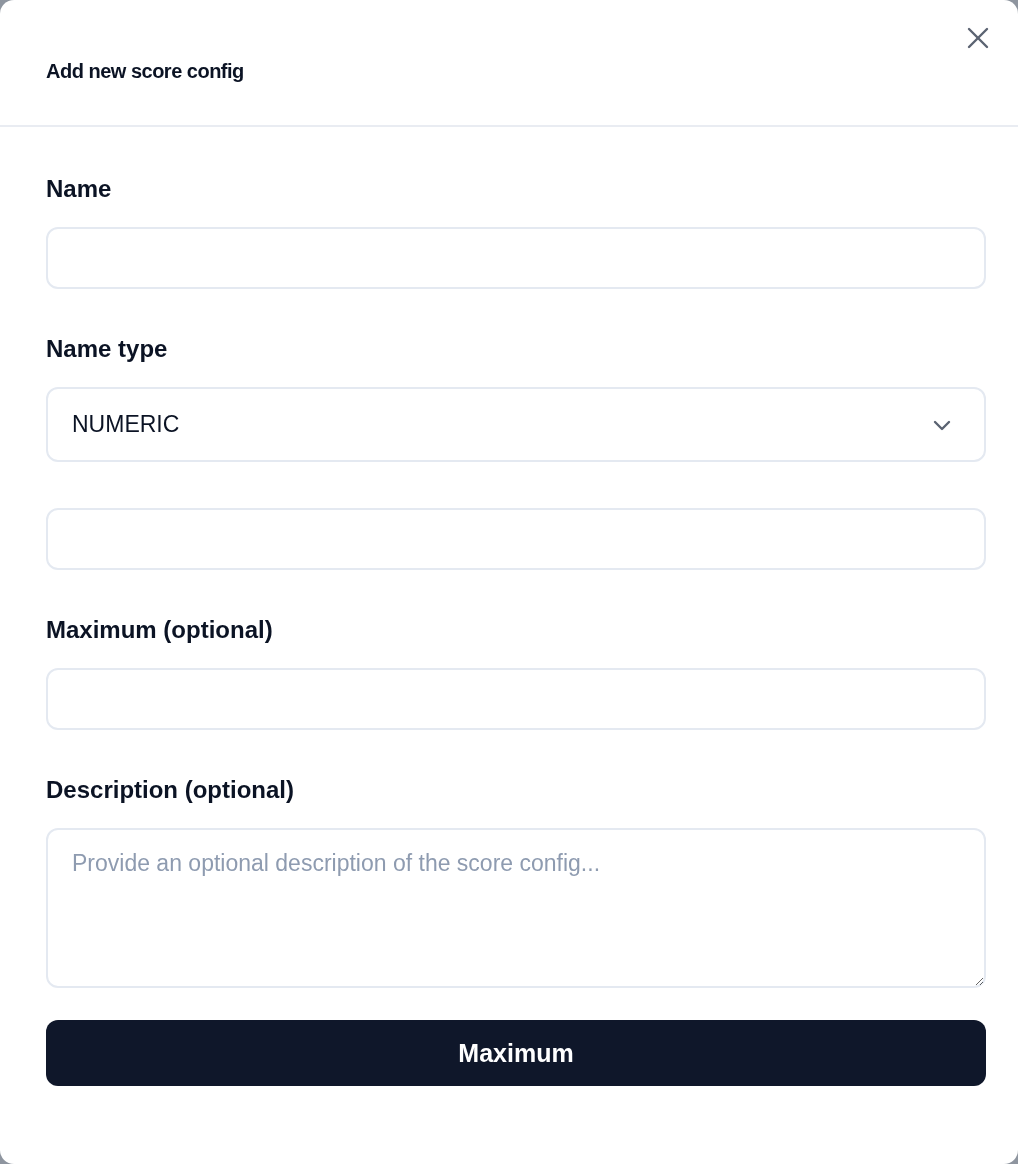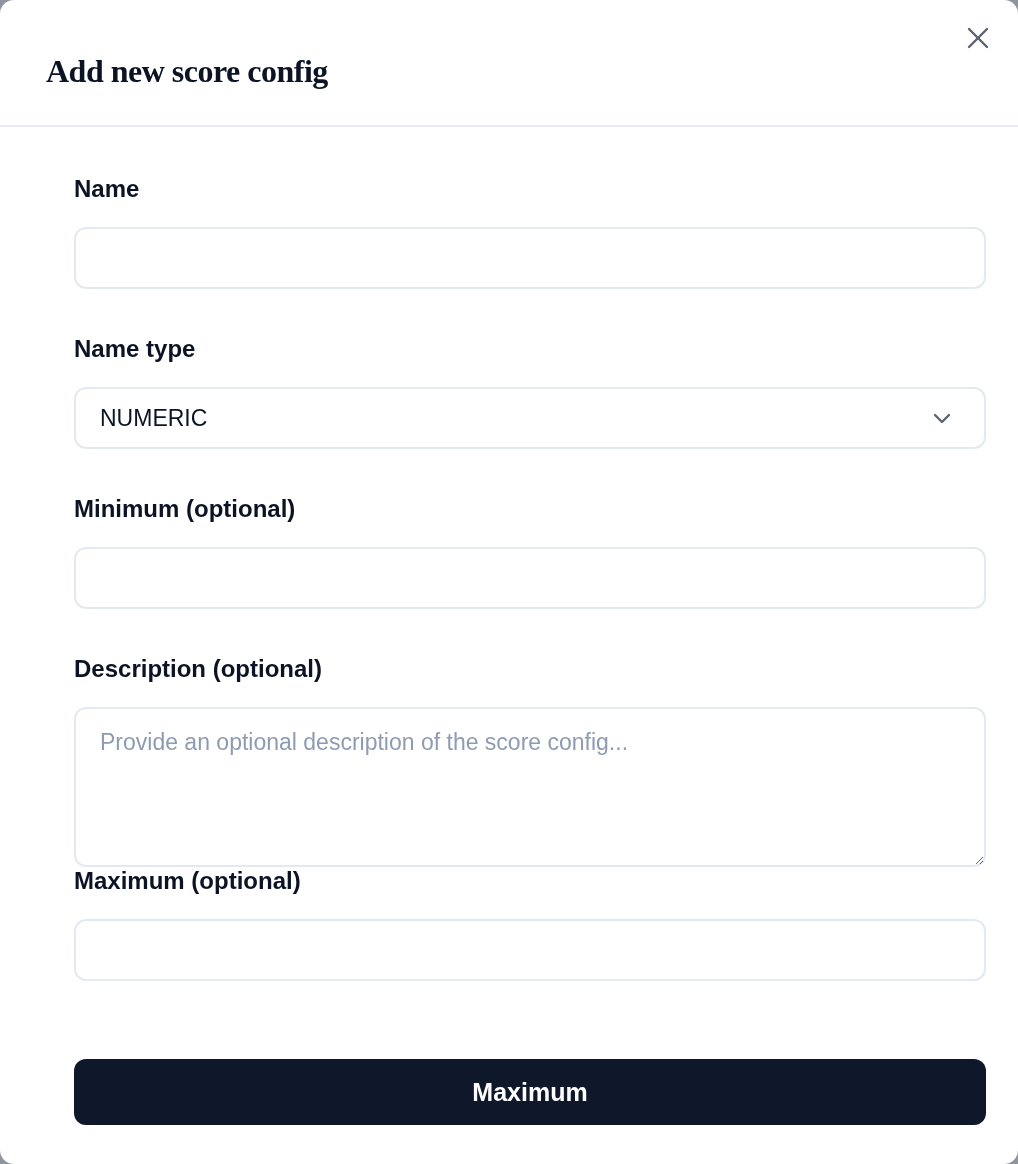--- a/index.html
+++ b/index.html
@@ -21,46 +21,44 @@
   }
 
   .modal-header {
     position: relative;
     height: 127px;
     padding: 52px 46px 0 46px;
     border-bottom: 2px solid var(--divider, #e9ecf2);
   }
 
   .modal-title {
-    font-size: 32px;
+    font-size: 20px;
     line-height: 38px;
     font-weight: 700;
     letter-spacing: -0.5px;
     color: var(--text-dark, #0b1324);
-    font-family: Liberation Serif, serif;
   }
 
   .close-btn {
     position: absolute;
     top: 22px;
     right: 24px;
     width: 32px;
     height: 32px;
     display: flex;
     align-items: center;
     justify-content: center;
     background: transparent;
     border: none;
     cursor: pointer;
     color: var(--icon-gray, #5b6372);
   }
 
   .modal-body {
     padding: 48px 32px 0 46px;
-    margin-left: 28px;
   }
 
   .field {
     margin-bottom: 46px;
   }
 
   .field-label {
     display: block;
     font-size: 24px;
     line-height: 28px;
@@ -77,21 +75,21 @@
     background: #ffffff;
     font-family: inherit;
     font-size: 23px;
     color: var(--text-dark, #0b1324);
     padding: 0 24px;
     outline: none;
   }
 
   .select-trigger {
     width: 100%;
-    height: 62px;
+    height: 75px;
     border: 2px solid var(--input-border, #e4e9f1);
     border-radius: 12px;
     background: #ffffff;
     display: flex;
     align-items: center;
     justify-content: space-between;
     padding: 0 28px 0 24px;
     cursor: pointer;
   }
 
@@ -171,30 +169,29 @@
         <span class="select-value">NUMERIC</span>
         <span class="chevron-icon">
           <svg width="28" height="28" viewBox="0 0 28 28" fill="none" stroke="currentColor" stroke-width="2.4" stroke-linecap="round" stroke-linejoin="round">
             <polyline points="7,11 14,18 21,11"></polyline>
           </svg>
         </span>
       </div>
     </div>
 
     <div class="field">
-      <label class="field-label">Minimum (optional)</label>
+      <input class="text-input" type="text" value="" style="">
+    </div>
+
+    <div class="field">
+      <label class="field-label">Maximum (optional)</label>
       <input class="text-input" type="text" value="" style="">
     </div>
 
     <div class="field field-description">
       <label class="field-label">Description (optional)</label>
       <textarea class="textarea-input" placeholder="Provide an optional description of the score config..." style=""></textarea>
     </div>
 
-    <div class="field">
-      <label class="field-label">Maximum (optional)</label>
-      <input class="text-input" type="text" value="" style="">
-    </div>
-
     <button class="submit-btn">Maximum</button>
 
   </div>
 </div>
 
 </body></html>

